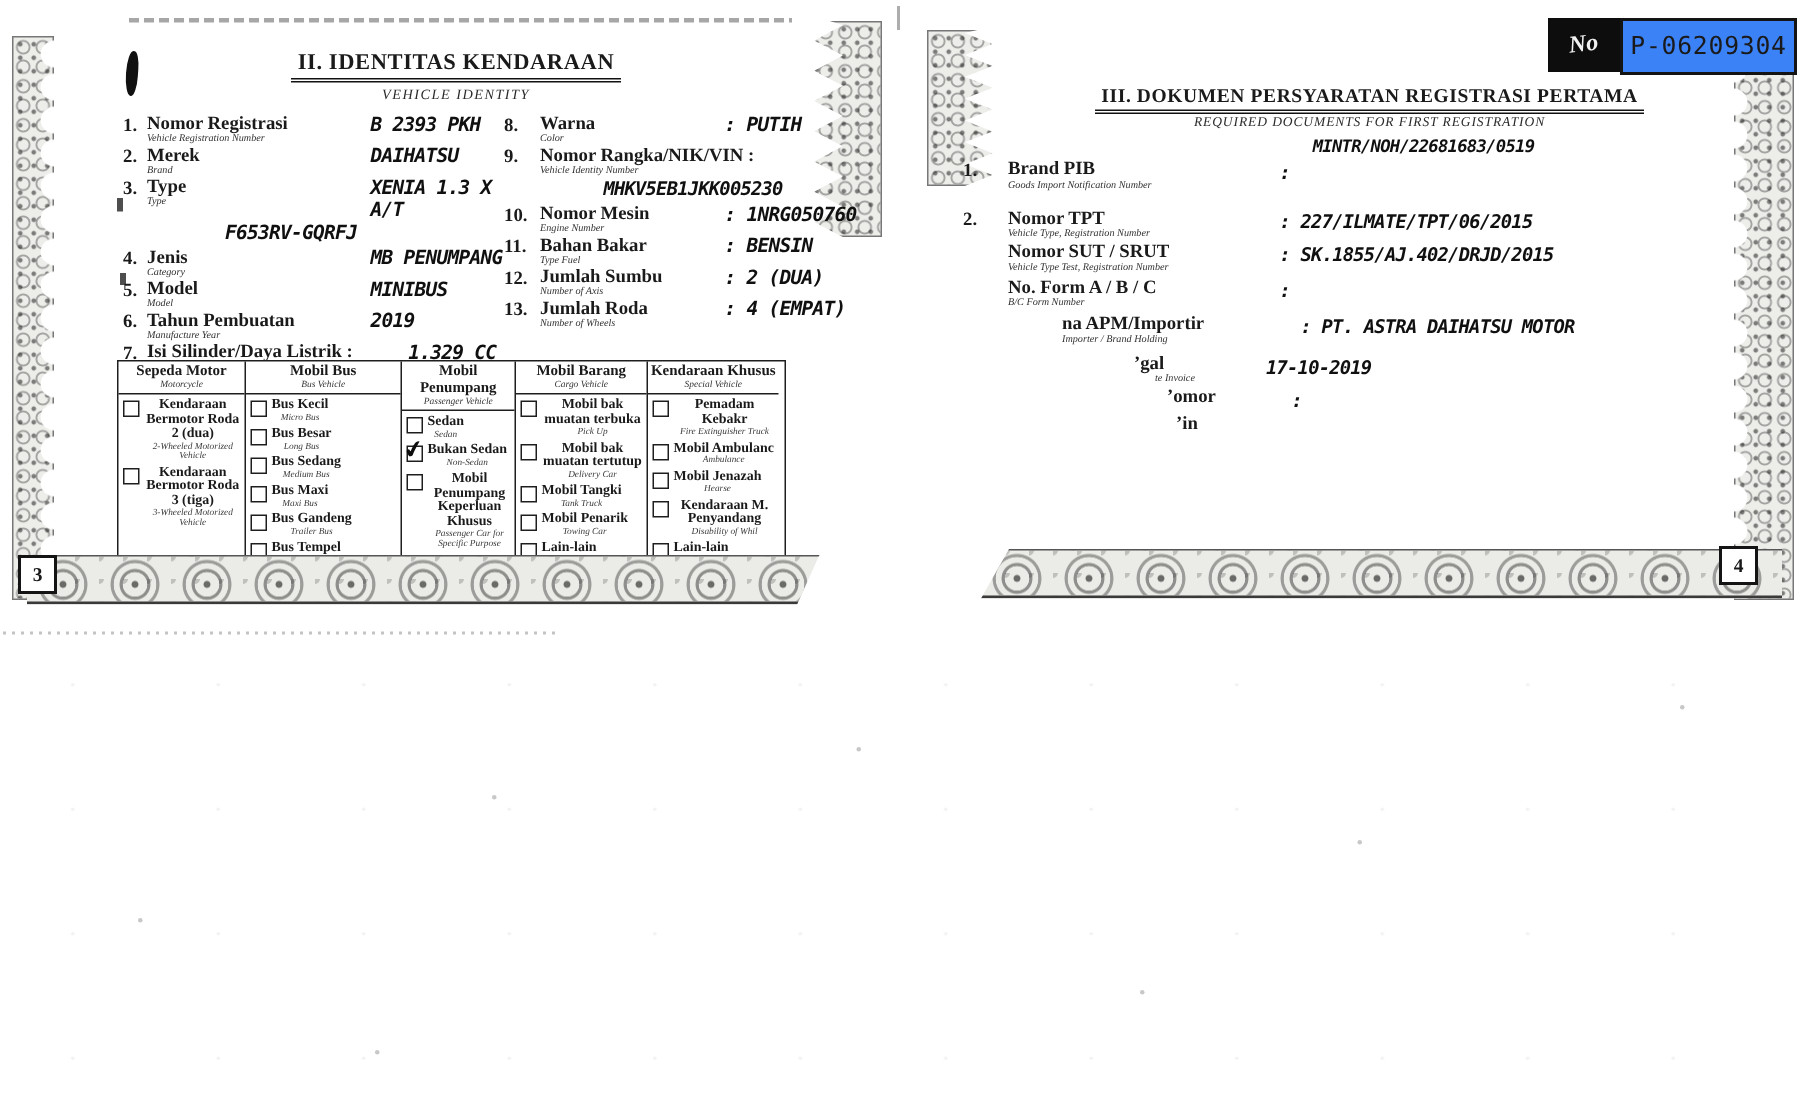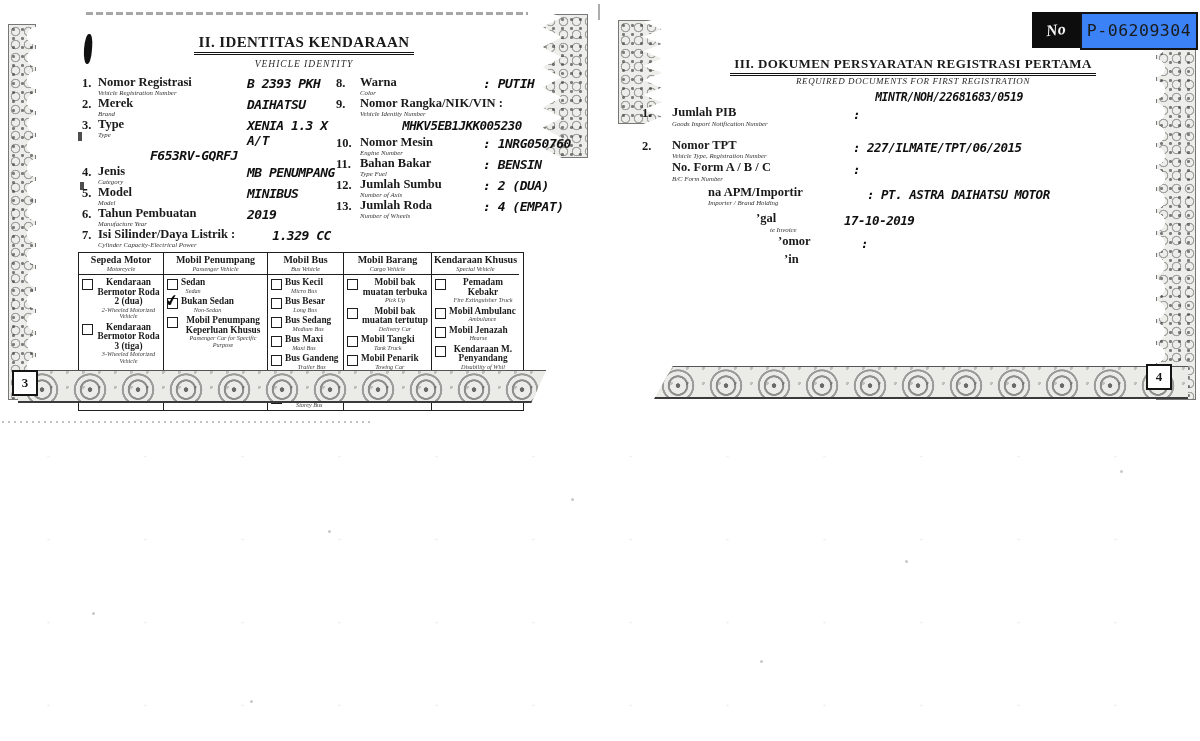--- a/index.html
+++ b/index.html
@@ -77,21 +77,21 @@
   .f3lab{width:118px;flex:0 0 auto;}
   .fright .f3lab{width:92px;}
   .f3lab.auto{width:auto;flex:0 1 auto;margin-right:6px;}
   .f3main{display:block;font-weight:bold;font-size:12.5px;line-height:13px;}
   .f3sub{display:block;font-style:italic;font-size:6.8px;line-height:7px;color:#333;}
   .f3val{font-size:13px;padding-top:0;}
   .f3val2{margin:-1px 0 2px 68px;font-size:13px;}
   .vinline{text-align:center;font-size:12.5px;margin:1px 0 3px 0;}
 
   
-  .vtable{position:absolute;left:70px;top:240px;width:444px;min-height:138px;
+  .vtable{position:absolute;left:70px;top:228px;width:444px;min-height:138px;
     border:1.8px solid #1e1e1e;display:grid;grid-template-columns:84px 104px 76px 88px 88px;background:#fff;}
   .tcol{border-left:1.5px solid #1e1e1e;}
   .tcol:first-child{border-left:none;}
   .thead{border-bottom:1.5px solid #1e1e1e;text-align:center;padding:1px 0 2px 0;}
   .th{font-weight:bold;font-size:10px;line-height:11px;}
   .ths{font-style:italic;font-size:6.3px;line-height:7px;color:#333;}
   .ti{display:flex;gap:3px;margin:3px 2px 2px 3px;text-align:center;}
   .cbx{position:relative;width:9px;height:9px;border:1.3px solid #1e1e1e;flex:0 0 auto;margin-top:1px;background:#fff;}
   .cbx.checked::after{content:"✔";position:absolute;left:-3px;top:-8px;font-size:16px;font-weight:bold;
     color:#0c0c0c;font-family:"DejaVu Sans",sans-serif;transform:rotate(-12deg);}
@@ -271,20 +271,75 @@
         <div class="ti">
             <span class="cbx"></span>
             <span class="tiw">
               <span class="til">Kendaraan Bermotor Roda 3 (tiga)</span>
               <span class="tis">3-Wheeled Motorized Vehicle</span>
             </span>
           </div>
       </div>
       <div class="tcol">
         <div class="thead">
+          <div class="th">Mobil Bus</div>
+          <div class="ths">Bus Vehicle</div>
+        </div>
+        <div class="ti">
+            <span class="cbx"></span>
+            <span class="tiw">
+              <span class="til">Bus Kecil</span>
+              <span class="tis">Micro Bus</span>
+            </span>
+          </div>
+        <div class="ti">
+            <span class="cbx"></span>
+            <span class="tiw">
+              <span class="til">Bus Besar</span>
+              <span class="tis">Long Bus</span>
+            </span>
+          </div>
+        <div class="ti">
+            <span class="cbx"></span>
+            <span class="tiw">
+              <span class="til">Bus Sedang</span>
+              <span class="tis">Medium Bus</span>
+            </span>
+          </div>
+        <div class="ti">
+            <span class="cbx"></span>
+            <span class="tiw">
+              <span class="til">Bus Maxi</span>
+              <span class="tis">Maxi Bus</span>
+            </span>
+          </div>
+        <div class="ti">
+            <span class="cbx"></span>
+            <span class="tiw">
+              <span class="til">Bus Gandeng</span>
+              <span class="tis">Trailer Bus</span>
+            </span>
+          </div>
+        <div class="ti">
+            <span class="cbx"></span>
+            <span class="tiw">
+              <span class="til">Bus Tempel</span>
+              <span class="tis">Caravan Bus</span>
+            </span>
+          </div>
+        <div class="ti">
+            <span class="cbx"></span>
+            <span class="tiw">
+              <span class="til">Bus Tingkat</span>
+              <span class="tis">Storey Bus</span>
+            </span>
+          </div>
+      </div>
+      <div class="tcol">
+        <div class="thead">
           <div class="th">Mobil Penumpang</div>
           <div class="ths">Passenger Vehicle</div>
         </div>
         <div class="ti">
             <span class="cbx"></span>
             <span class="tiw">
               <span class="til">Sedan</span>
               <span class="tis">Sedan</span>
             </span>
           </div>
@@ -293,75 +348,20 @@
             <span class="tiw">
               <span class="til">Bukan Sedan</span>
               <span class="tis">Non-Sedan</span>
             </span>
           </div>
         <div class="ti">
             <span class="cbx"></span>
             <span class="tiw">
               <span class="til">Mobil Penumpang Keperluan Khusus</span>
               <span class="tis">Passenger Car for Specific Purpose</span>
-            </span>
-          </div>
-      </div>
-      <div class="tcol">
-        <div class="thead">
-          <div class="th">Mobil Bus</div>
-          <div class="ths">Bus Vehicle</div>
-        </div>
-        <div class="ti">
-            <span class="cbx"></span>
-            <span class="tiw">
-              <span class="til">Bus Kecil</span>
-              <span class="tis">Micro Bus</span>
-            </span>
-          </div>
-        <div class="ti">
-            <span class="cbx"></span>
-            <span class="tiw">
-              <span class="til">Bus Besar</span>
-              <span class="tis">Long Bus</span>
-            </span>
-          </div>
-        <div class="ti">
-            <span class="cbx"></span>
-            <span class="tiw">
-              <span class="til">Bus Sedang</span>
-              <span class="tis">Medium Bus</span>
-            </span>
-          </div>
-        <div class="ti">
-            <span class="cbx"></span>
-            <span class="tiw">
-              <span class="til">Bus Maxi</span>
-              <span class="tis">Maxi Bus</span>
-            </span>
-          </div>
-        <div class="ti">
-            <span class="cbx"></span>
-            <span class="tiw">
-              <span class="til">Bus Gandeng</span>
-              <span class="tis">Trailer Bus</span>
-            </span>
-          </div>
-        <div class="ti">
-            <span class="cbx"></span>
-            <span class="tiw">
-              <span class="til">Bus Tempel</span>
-              <span class="tis">Caravan Bus</span>
-            </span>
-          </div>
-        <div class="ti">
-            <span class="cbx"></span>
-            <span class="tiw">
-              <span class="til">Bus Tingkat</span>
-              <span class="tis">Storey Bus</span>
             </span>
           </div>
       </div>
       <div class="tcol">
         <div class="thead">
           <div class="th">Mobil Barang</div>
           <div class="ths">Cargo Vehicle</div>
         </div>
         <div class="ti">
             <span class="cbx"></span>
@@ -454,32 +454,40 @@
     <div class="serial">P-06209304</div>
 
     <div class="ptitle t4"><span class="dul">III. DOKUMEN PERSYARATAN REGISTRASI PERTAMA</span></div>
     <div class="psub s4">REQUIRED DOCUMENTS FOR FIRST REGISTRATION</div>
     <div class="docnum hand" style="font-size:11.5px;">MINTR/NOH/22681683/0519</div>
 
     <div class="rows4">
       <div class="f4row r-pib">
         <span class="f4no">1.</span>
         <span class="f4lab">
-            <span class="f4main">Jumlah PIB</span>
+            <span class="f4main">Brand PIB</span>
             <span class="f4sub">Goods Import Notification Number</span>
           </span>
         <span class="f4val hand">:</span>
       </div>
       <div class="f4row">
         <span class="f4no">2.</span>
         <span class="f4lab">
             <span class="f4main">Nomor TPT</span>
             <span class="f4sub">Vehicle Type, Registration Number</span>
           </span>
         <span class="f4val hand">: 227/ILMATE/TPT/06/2015</span>
+      </div>
+      <div class="f4row r-sut">
+        <span class="f4no"></span>
+        <span class="f4lab">
+            <span class="f4main">Nomor SUT / SRUT</span>
+            <span class="f4sub">Vehicle Type Test, Registration Number</span>
+          </span>
+        <span class="f4val hand">: SK.1855/AJ.402/DRJD/2015</span>
       </div>
       <div class="f4row r-form">
         <span class="f4no"></span>
         <span class="f4lab">
             <span class="f4main">No. Form A / B / C</span>
             <span class="f4sub">B/C Form Number</span>
           </span>
         <span class="f4val hand">:</span>
       </div>
       <div class="f4row r-apm">

